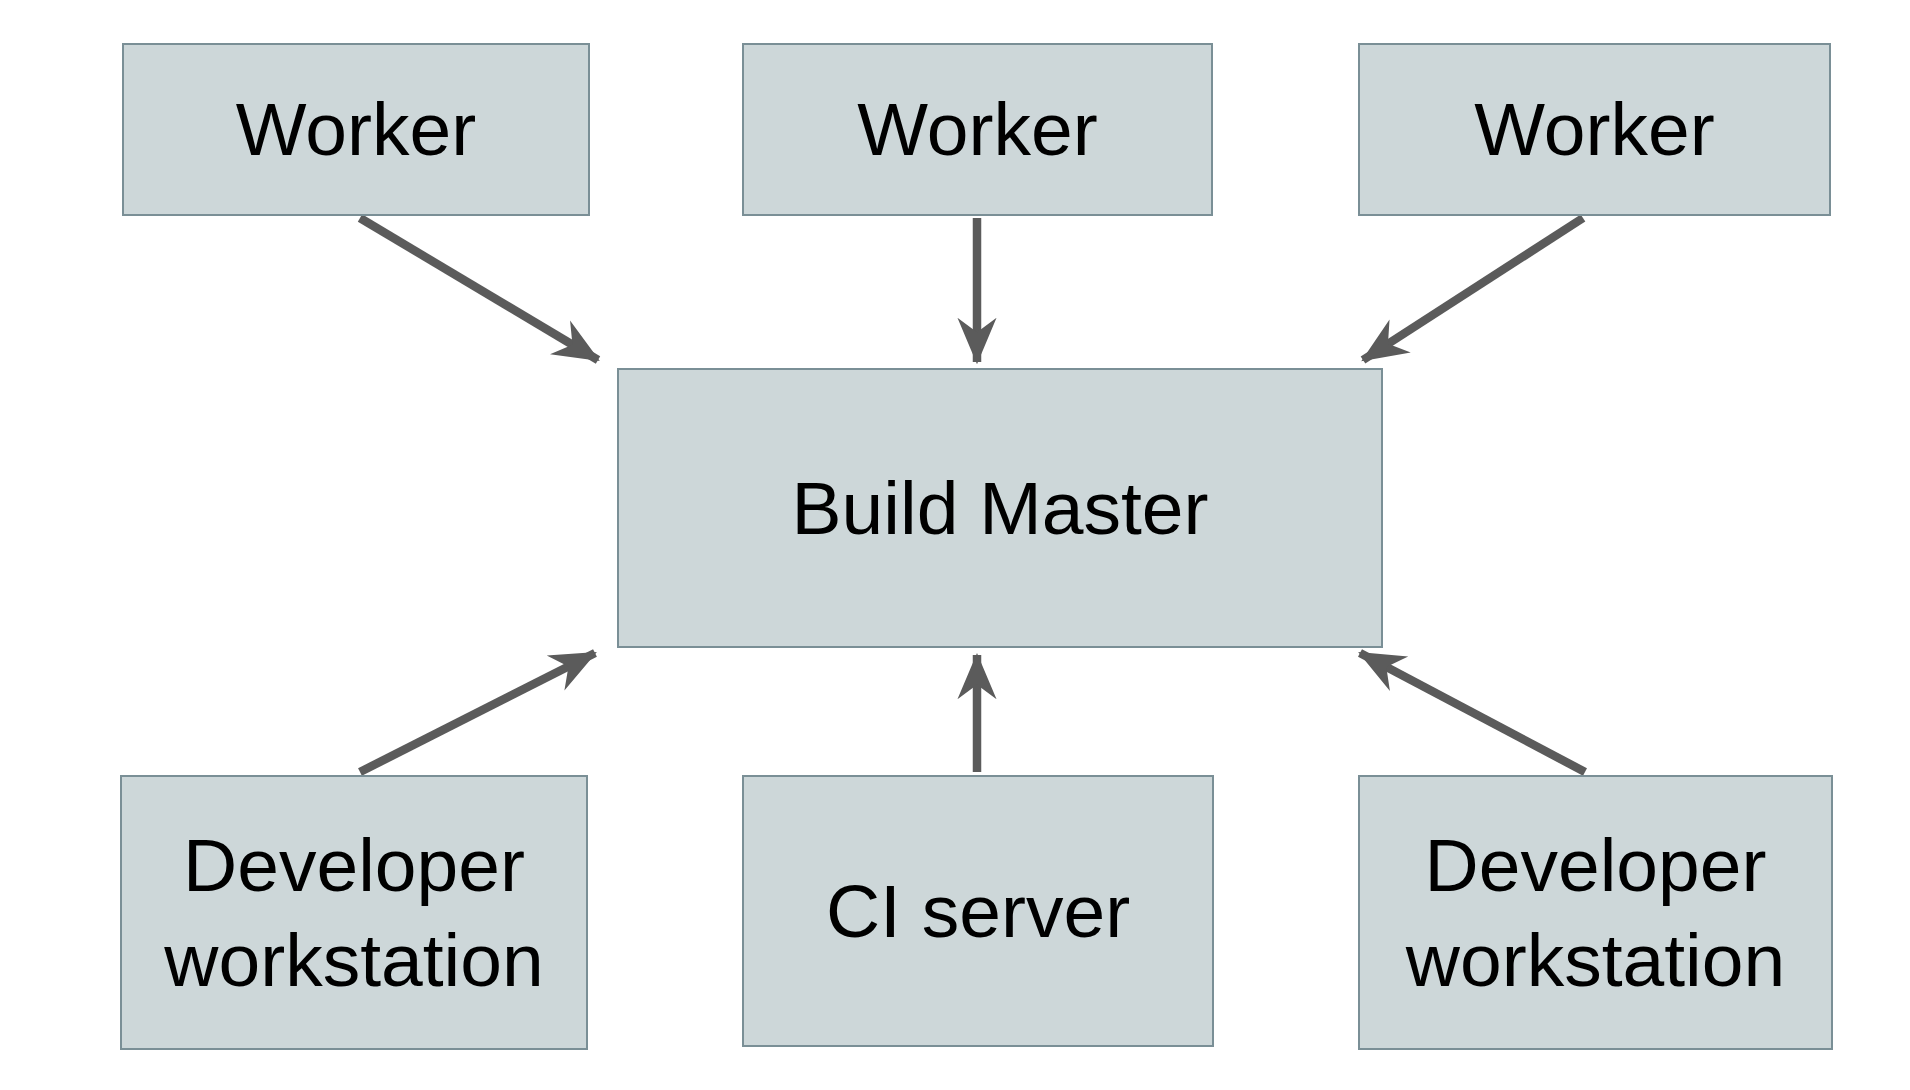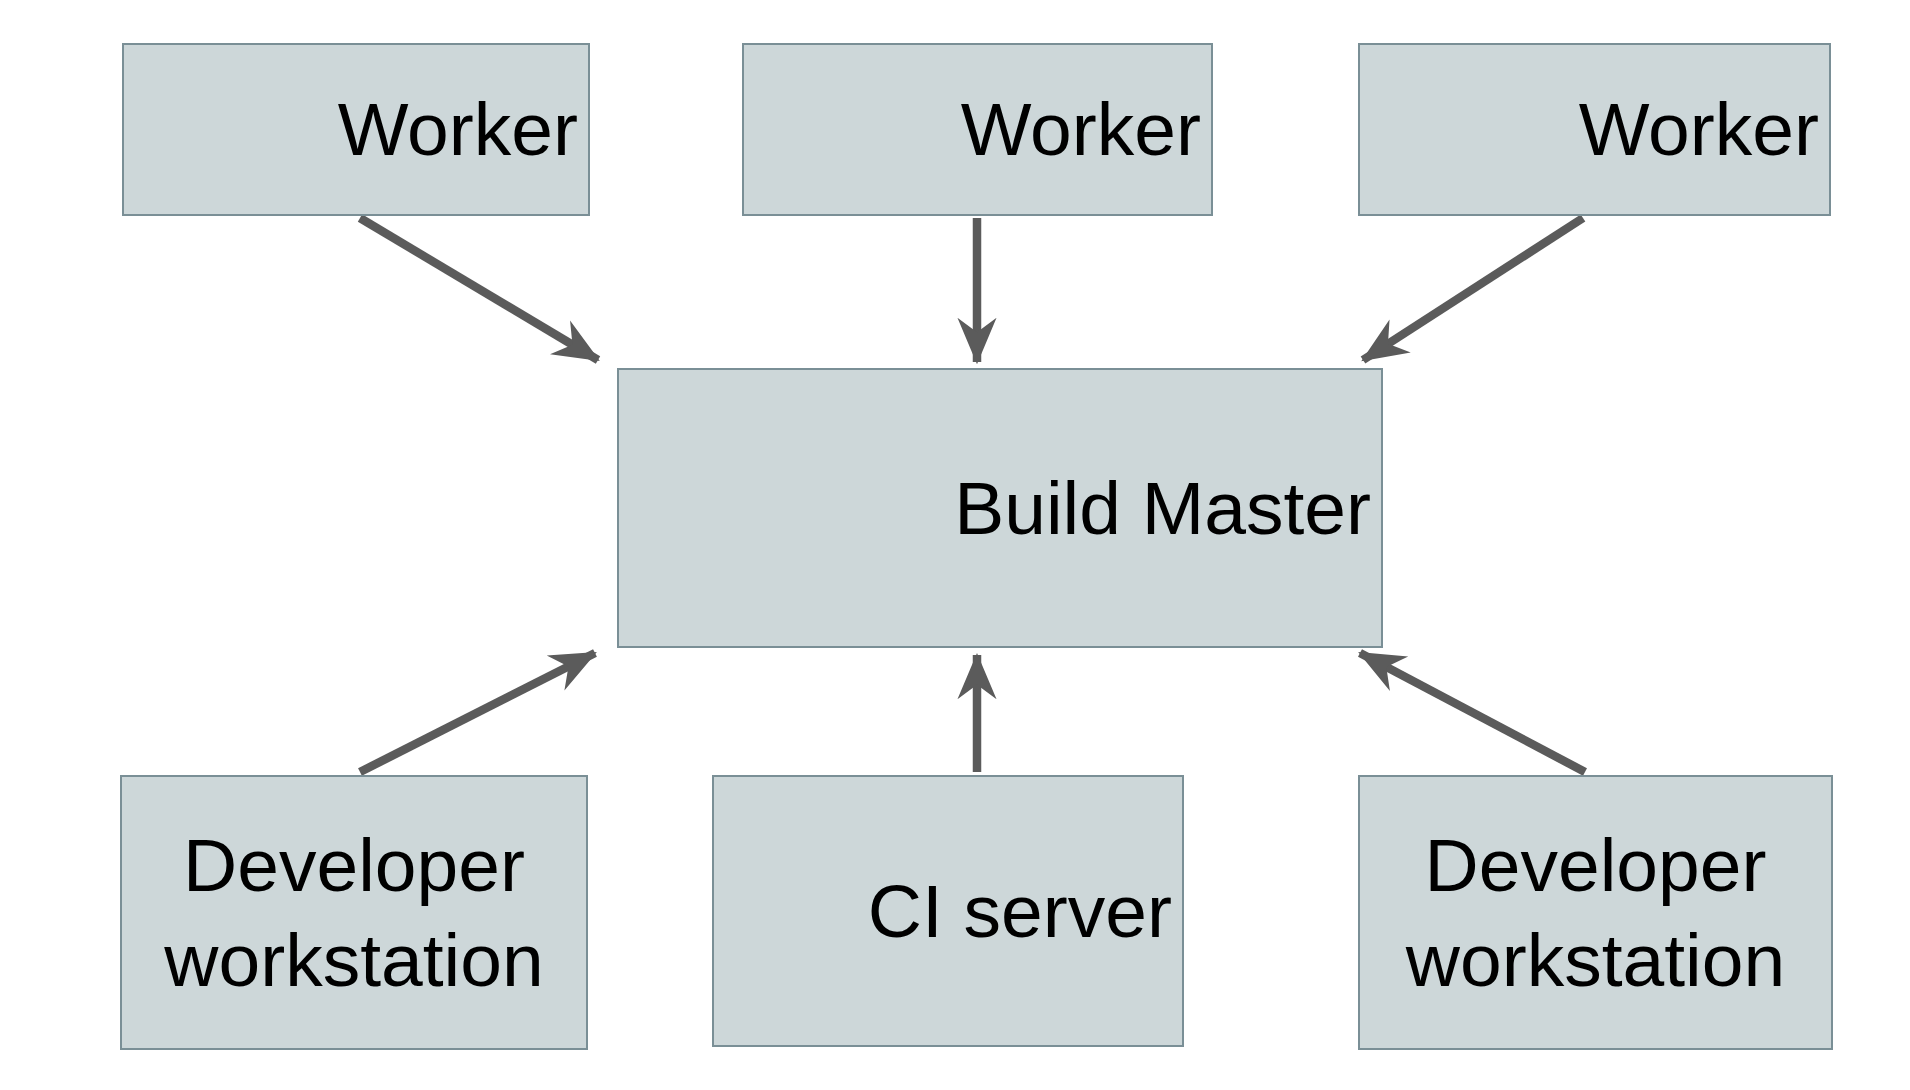--- a/index.html
+++ b/index.html
@@ -24,38 +24,38 @@
     width: 1910px; height: 1090px;
     pointer-events: none;
   }
   .node {
     position: absolute;
     background: var(--box-fill);
     border: 2px solid var(--box-border);
     box-sizing: border-box;
     display: flex;
     align-items: center;
-    justify-content: flex-end;
+    justify-content: center;
     text-align: center;
   }
   .node .label {
     color: var(--text);
     font-size: 75px;
     line-height: 1.26;
     font-weight: 400;
     letter-spacing: 0px;
     padding: 0 10px;
   }
   
   #node-worker-1   { left: 122px;  top: 43px;  width: 468px; height: 173px; }
   #node-worker-2   { left: 742px;  top: 43px;  width: 471px; height: 173px; }
   #node-worker-3   { left: 1358px; top: 43px;  width: 473px; height: 173px; }
   #node-build-master { left: 593px; top: 368px; width: 766px; height: 280px; margin-left: 24px; }
   #node-dev-ws-1   { left: 120px;  top: 775px; width: 468px; height: 275px; }
-  #node-ci-server  { left: 712px;  top: 775px; width: 472px; height: 272px; }
+  #node-ci-server  { left: 742px;  top: 775px; width: 472px; height: 272px; }
   #node-dev-ws-2   { left: 1358px; top: 775px; width: 475px; height: 275px; }
   .edge { stroke: var(--arrow); stroke-width: 8.5; fill: none; }
 </style>
 </head>
 <body>
 
 <div class="canvas">
 
   <svg class="arrow-layer" viewBox="0 0 1910 1090" xmlns="http://www.w3.org/2000/svg">
     <defs>

